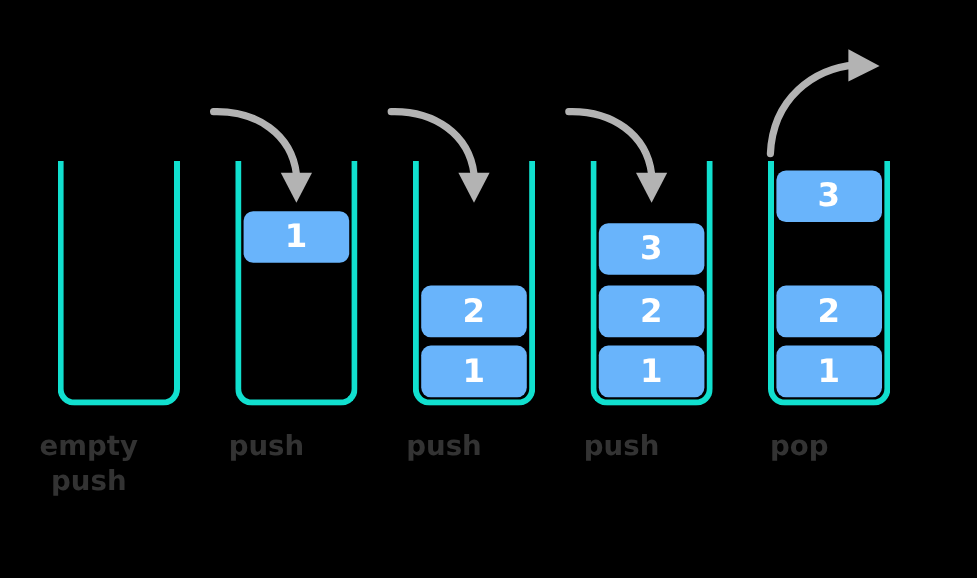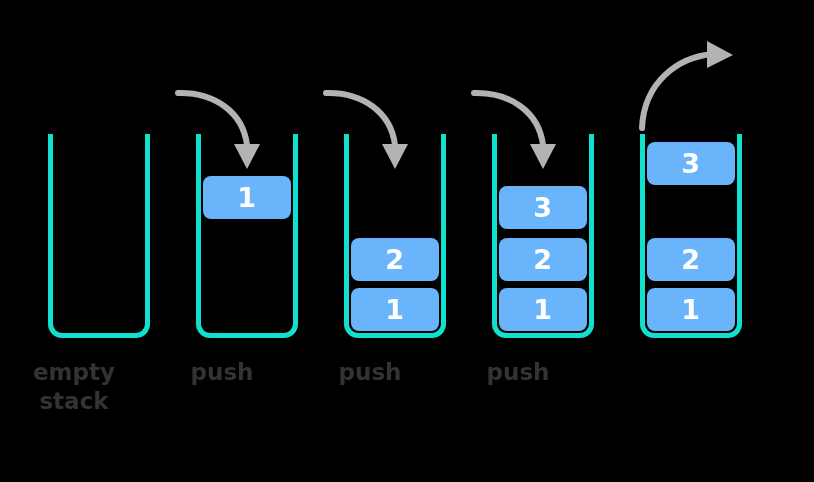--- a/index.html
+++ b/index.html
@@ -72,21 +72,21 @@
     pointer-events: none;
   }
 </style>
 </head>
 <body style="background: rgb(0, 0, 0);">
 
 <div id="diagram">
     <div class="column" style="left: 0px;">
       <div class="container-shape" style="--rail: #11E0CF;"></div>
       <div class="caption" style="color: rgb(51, 51, 51);">empty
-stack</div>
+push</div>
     </div>
     <div class="column" style="left: 148px;">
       <div class="container-shape" style="--rail: #11E0CF;"></div>
       <div class="cell" style="top: 176px; background: rgb(105, 180, 251); color: rgb(255, 255, 255);">1</div>
       <svg class="arrow-layer" width="148" height="482" viewBox="0 0 148 482">
         <path fill="none" stroke="#B3B3B3" stroke-width="6" stroke-linecap="round" d="M 30 93 C 66 92 95 112 99 145"></path>
         <path fill="#B3B3B3" d="M 86 144 L 112 144 L 99 169 Z"></path>
       </svg>
       <div class="caption" style="color: rgb(51, 51, 51);">push</div>
     </div>
@@ -113,14 +113,15 @@
     </div>
     <div class="column" style="left: 592px;">
       <div class="container-shape" style="--rail: #11E0CF;"></div>
       <div class="cell" style="top: 142px; background: rgb(105, 180, 251); color: rgb(255, 255, 255);">3</div>
       <div class="cell" style="top: 238px; background: rgb(105, 180, 251); color: rgb(255, 255, 255);">2</div>
       <div class="cell" style="top: 288px; background: rgb(105, 180, 251); color: rgb(255, 255, 255);">1</div>
       <svg class="arrow-layer" width="148" height="482" viewBox="0 0 148 482">
         <path fill="none" stroke="#B3B3B3" stroke-width="6" stroke-linecap="round" d="M 50 128 C 52 82 86 57 121 54"></path>
         <path fill="#B3B3B3" d="M 115 41 L 115 68 L 141 55 Z"></path>
       </svg>
+      <div class="caption" style="color: rgb(51, 51, 51);">pop</div>
     </div>
   </div>
 
 </body></html>

